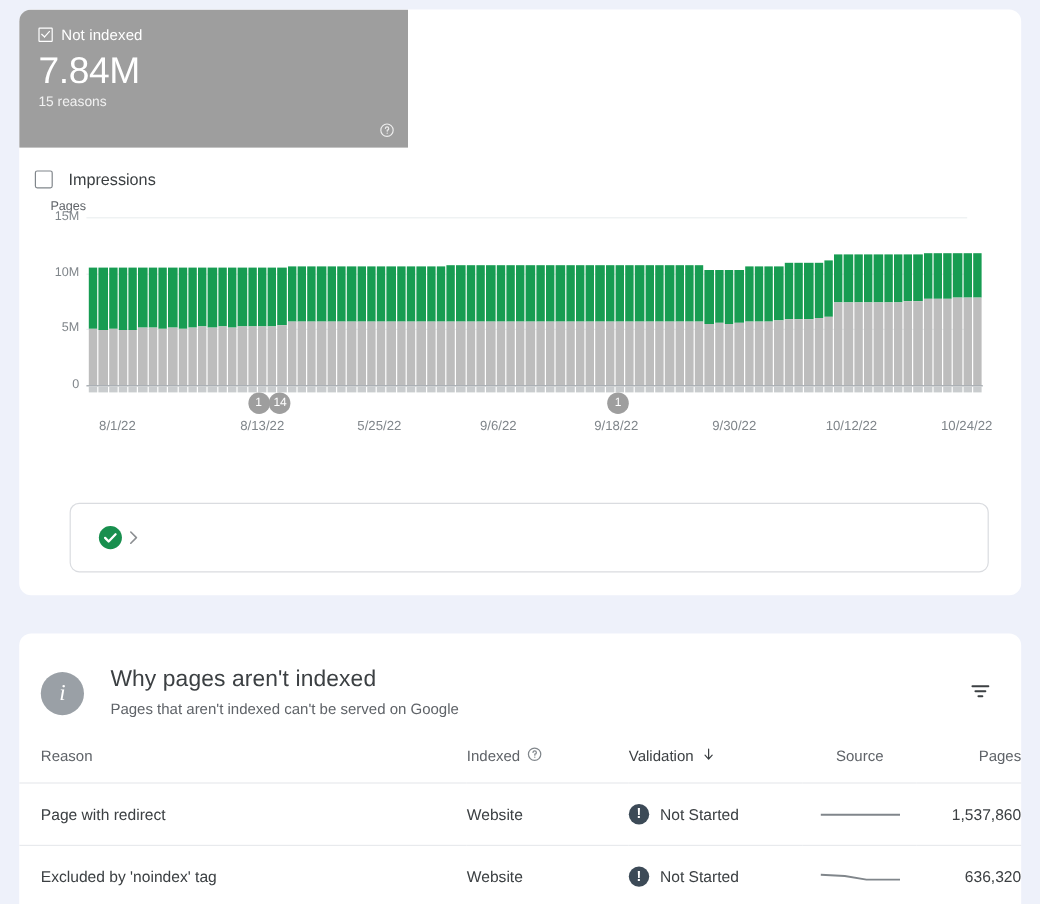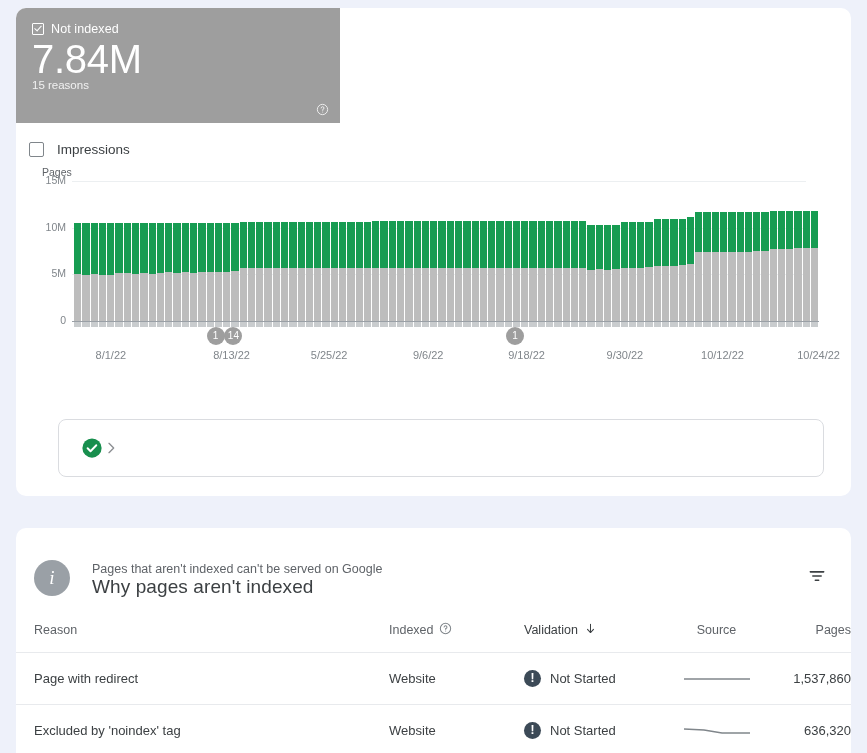--- a/index.html
+++ b/index.html
@@ -81,21 +81,21 @@
     border-width: 0 1.6px 1.6px 0;
     transform: rotate(42deg);
   }
   .tile-label {
     font-size: 12.5px;
     letter-spacing: .1px;
     white-space: nowrap;
   }
   .tile-value {
     margin-top: 3px;
-    font-size: 40px;
+    font-size: 31px;
     font-weight: 400;
     letter-spacing: -0.3px;
     line-height: 38px;
   }
   .tile-sub {
     margin-top: 1px;
     font-size: 11.5px;
     color: #f1f1f1;
   }
   .tile-help {
@@ -224,21 +224,20 @@
   }
 
   
   .xlbl {
     position: absolute;
     top: 182px;
     font-size: 11px;
     color: #80868b;
     transform: translateX(-50%);
     white-space: nowrap;
-    margin-left: 13px;
   }
 
   
   #view-data-banner {
     position: absolute;
     left: 42px;
     top: 411px;
     width: 766px;
     height: 58px;
     border: 1px solid #dadce0;
@@ -881,22 +880,22 @@
       </svg>
     </span>
   </div>
 </div>
 
 <div class="card" id="reasons-card">
 
   <div id="reasons-header">
     <div id="info-icon">i</div>
     <div id="reasons-titles">
+      <div id="reasons-title">Why pages aren't indexed</div>
       <div id="reasons-subtitle">Pages that aren't indexed can't be served on Google</div>
-      <div id="reasons-title">Why pages aren't indexed</div>
     </div>
     <span id="filter-icon">
       <svg viewBox="0 0 24 24" width="20" height="20" stroke="#3c4043" stroke-width="1.9" stroke-linecap="round">
         <path d="M4 7h16M7 12h10M10 17h4"></path>
       </svg>
     </span>
   </div>
 
   <table id="reasons-table">
     <thead>

